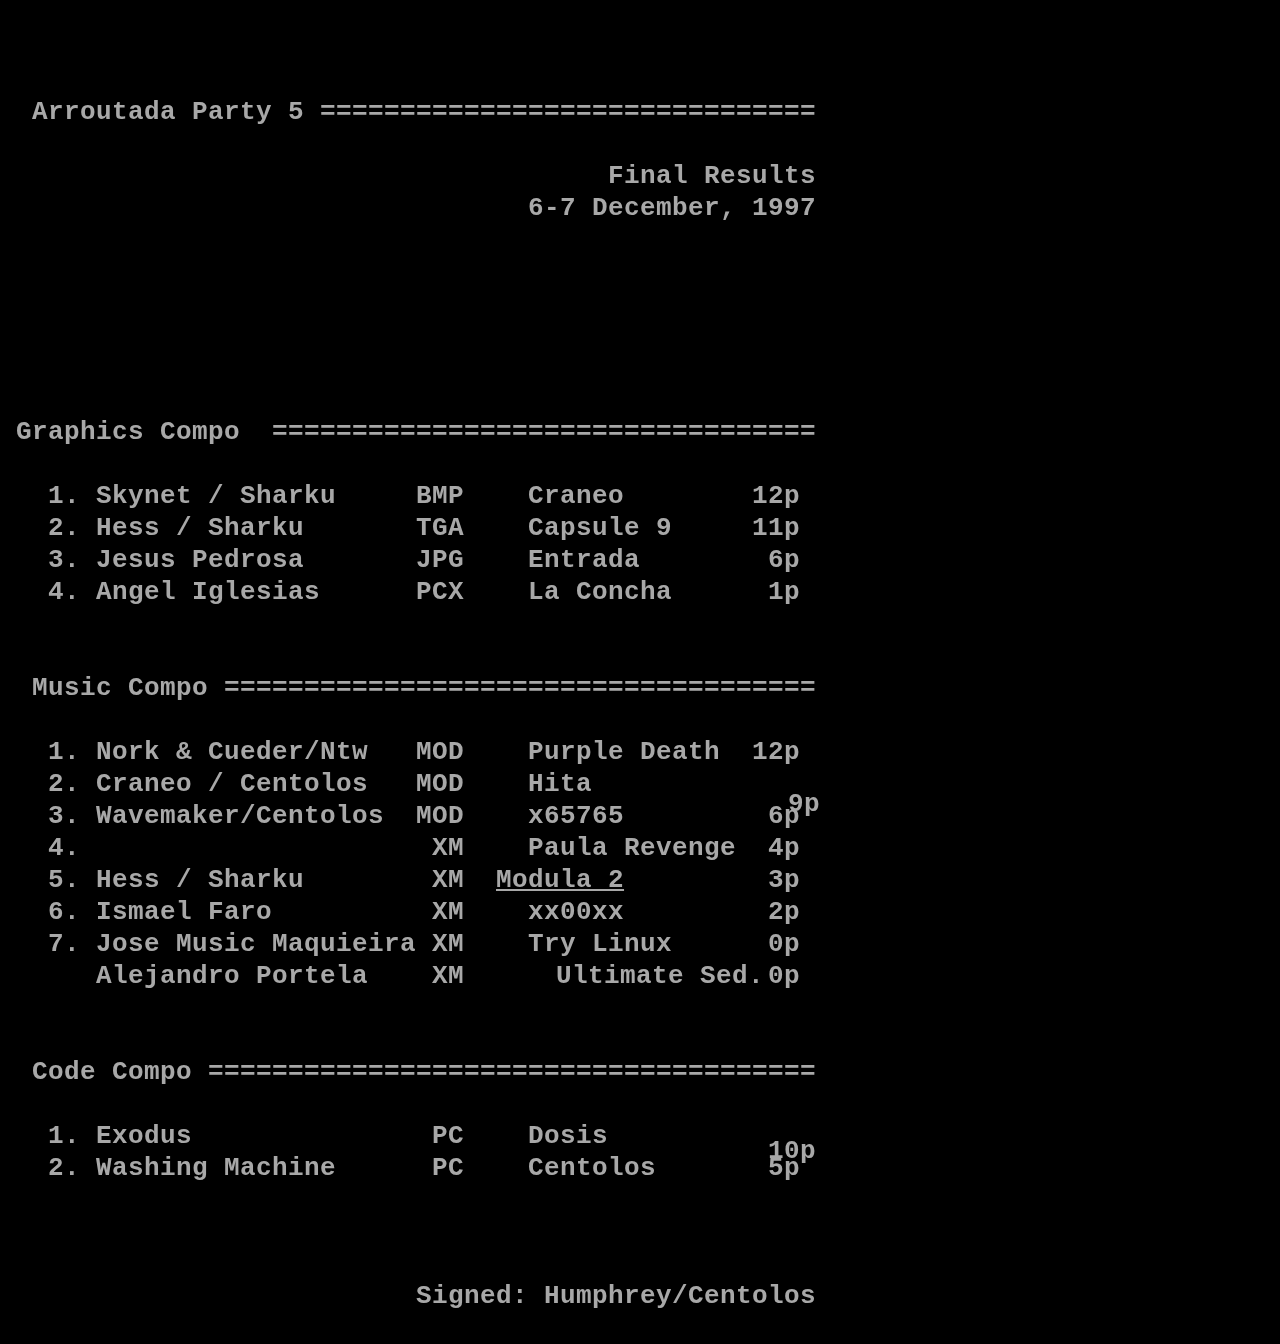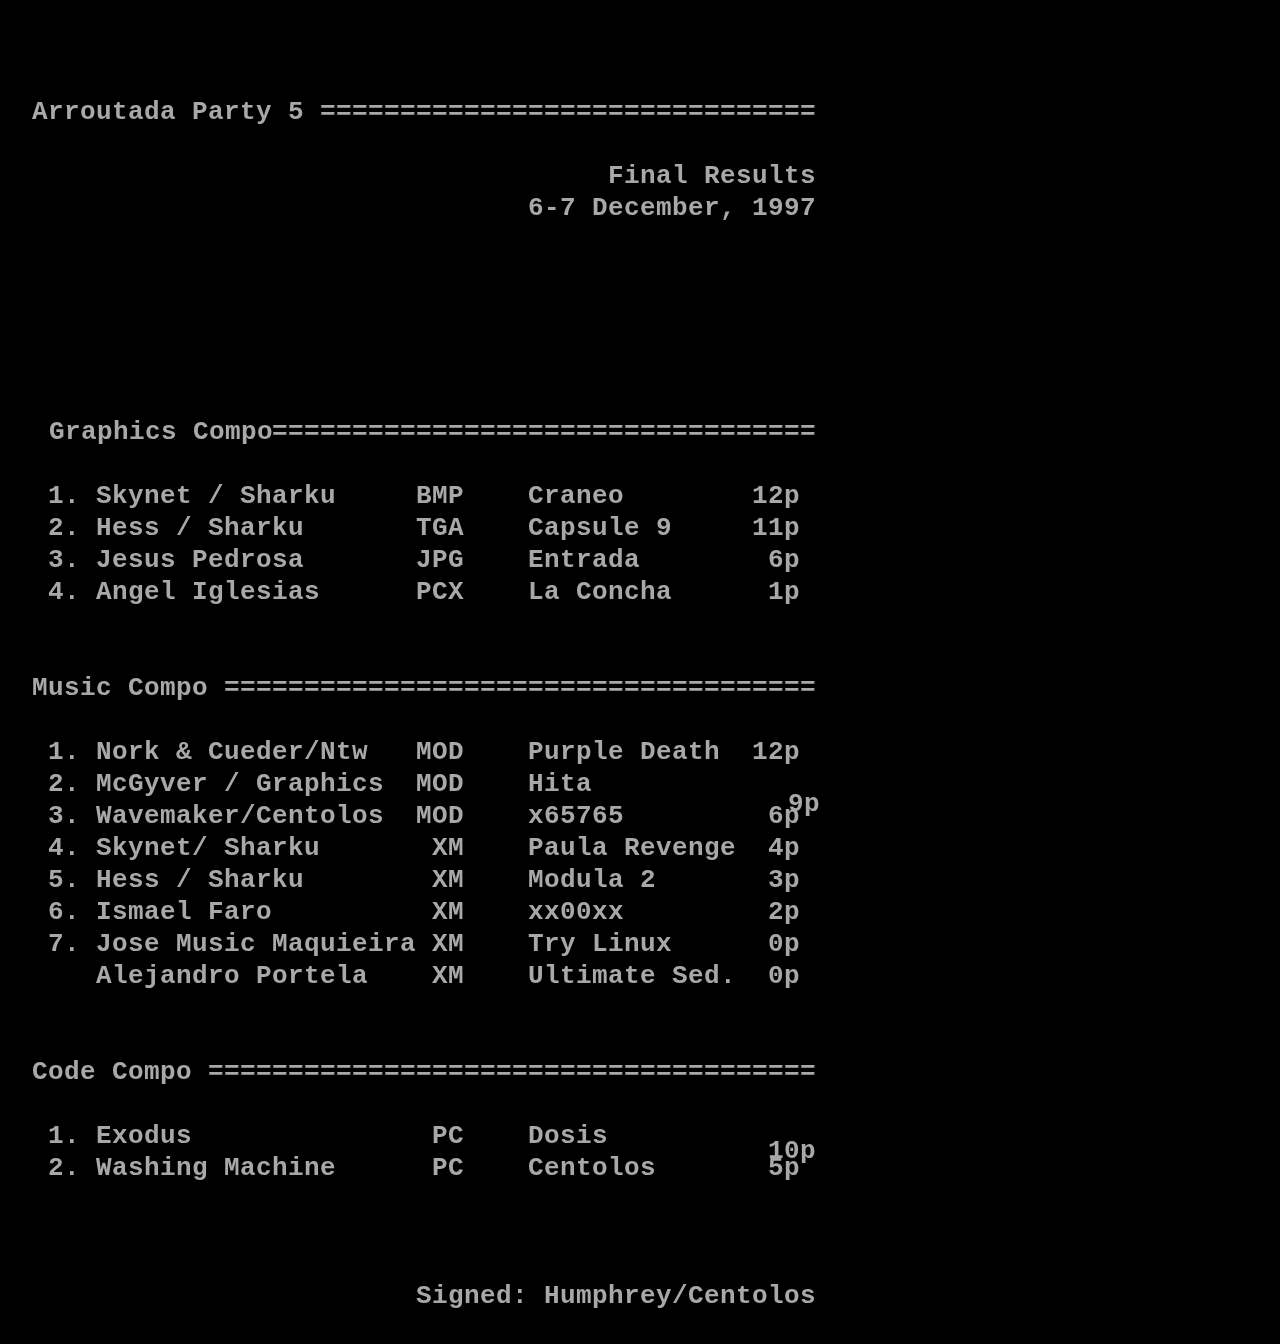--- a/index.html
+++ b/index.html
@@ -44,21 +44,21 @@
 
   <div class="line" style="top:160px">
     <span class="cell" style="left:608px">Final Results</span>
   </div>
   <div class="line" style="top:192px">
     <span class="cell" style="left:528px">6-7 December, 1997</span>
   </div>
 
 
   <div class="line" style="top:416px">
-    <span class="cell" style="left:49px">Graphics Compo</span>
+    <span class="cell" style="left:16px">Graphics Compo</span>
     <span class="cell" style="left:272px">==================================</span>
   </div>
   <div>
       <div class="line" style="top: 480px;">
         <span class="cell" style="left: 48px;">1.</span>
         <span class="cell" style="left: 96px;">Skynet / Sharku</span>
         <span class="cell" style="left: 416px;">BMP</span>
         <span class="cell" style="left: 528px;">Craneo</span>
         <span class="cell" style="left: 752px;">12p</span>
       </div>
@@ -92,64 +92,63 @@
   <div>
       <div class="line" style="top: 736px;">
         <span class="cell" style="left: 48px;">1.</span>
         <span class="cell" style="left: 96px;">Nork &amp; Cueder/Ntw</span>
         <span class="cell" style="left: 416px;">MOD</span>
         <span class="cell" style="left: 528px;">Purple Death</span>
         <span class="cell" style="left: 752px;">12p</span>
       </div>
       <div class="line" style="top: 768px;">
         <span class="cell" style="left: 48px;">2.</span>
-        <span class="cell" style="left: 96px;">McGyver / Graphics</span>
+        <span class="cell" style="left: 96px;">Craneo / Centolos</span>
         <span class="cell" style="left: 416px;">MOD</span>
         <span class="cell" style="left: 528px;">Hita</span>
         <span class="cell" style="left: 788px; margin-top: 20px;">9p</span>
       </div>
       <div class="line" style="top: 800px;">
         <span class="cell" style="left: 48px;">3.</span>
         <span class="cell" style="left: 96px;">Wavemaker/Centolos</span>
         <span class="cell" style="left: 416px;">MOD</span>
         <span class="cell" style="left: 528px;">x65765</span>
         <span class="cell" style="left: 768px;">6p</span>
       </div>
       <div class="line" style="top: 832px;">
         <span class="cell" style="left: 48px;">4.</span>
-        <span class="cell" style="left: 96px;">Skynet/ Sharku</span>
         <span class="cell" style="left: 432px;">XM</span>
         <span class="cell" style="left: 528px;">Paula Revenge</span>
         <span class="cell" style="left: 768px;">4p</span>
       </div>
       <div class="line" style="top: 864px;">
         <span class="cell" style="left: 48px;">5.</span>
         <span class="cell" style="left: 96px;">Hess / Sharku</span>
         <span class="cell" style="left: 432px;">XM</span>
-        <span class="cell" style="left: 528px;">Modula 2</span>
+        <span class="cell" style="left: 496px; text-decoration: underline;">Modula 2</span>
         <span class="cell" style="left: 768px;">3p</span>
       </div>
       <div class="line" style="top: 896px;">
         <span class="cell" style="left: 48px;">6.</span>
         <span class="cell" style="left: 96px;">Ismael Faro</span>
         <span class="cell" style="left: 432px;">XM</span>
         <span class="cell" style="left: 528px;">xx00xx</span>
         <span class="cell" style="left: 768px;">2p</span>
       </div>
       <div class="line" style="top: 928px;">
         <span class="cell" style="left: 48px;">7.</span>
         <span class="cell" style="left: 96px;">Jose Music Maquieira</span>
         <span class="cell" style="left: 432px;">XM</span>
         <span class="cell" style="left: 528px;">Try Linux</span>
         <span class="cell" style="left: 768px;">0p</span>
       </div>
       <div class="line" style="top: 960px; padding-left: 40px;">
         <span class="cell" style="left: 96px;">Alejandro Portela</span>
         <span class="cell" style="left: 432px;">XM</span>
-        <span class="cell" style="left: 528px;">Ultimate Sed.</span>
+        <span class="cell" style="left: 556px;">Ultimate Sed.</span>
         <span class="cell" style="left: 768px;">0p</span>
       </div>
     </div>
 
   <div class="line" style="top:1056px">
     <span class="cell" style="left:32px">Code Compo</span>
     <span class="cell" style="left:208px">======================================</span>
   </div>
   <div>
       <div class="line" style="top: 1120px;">

